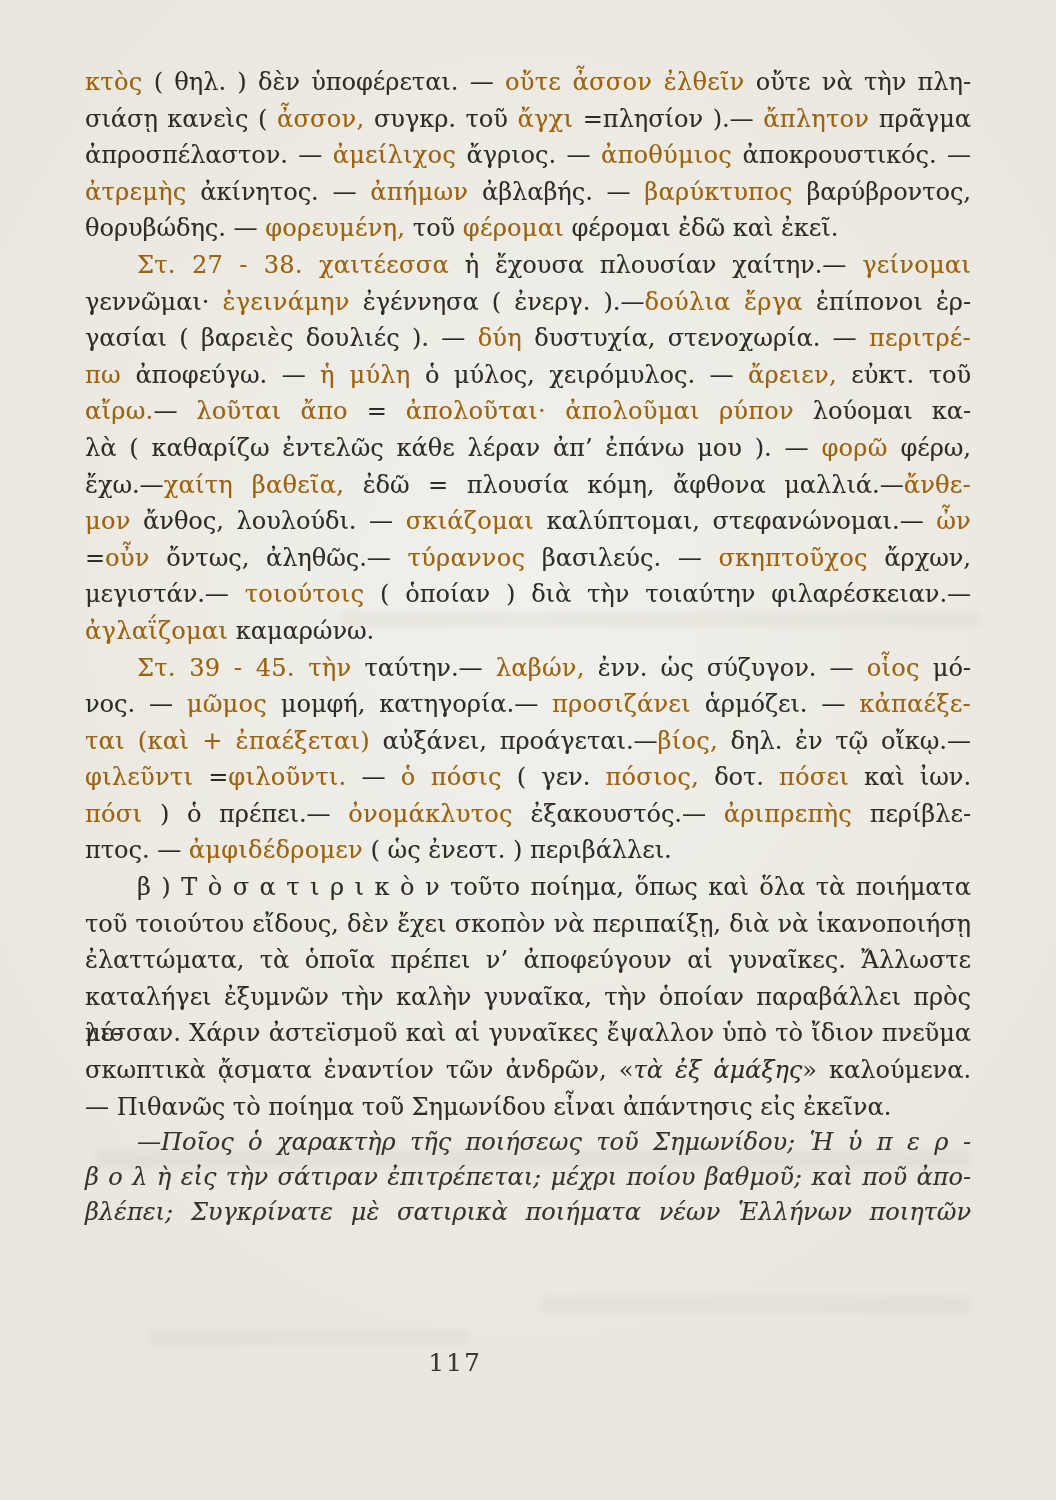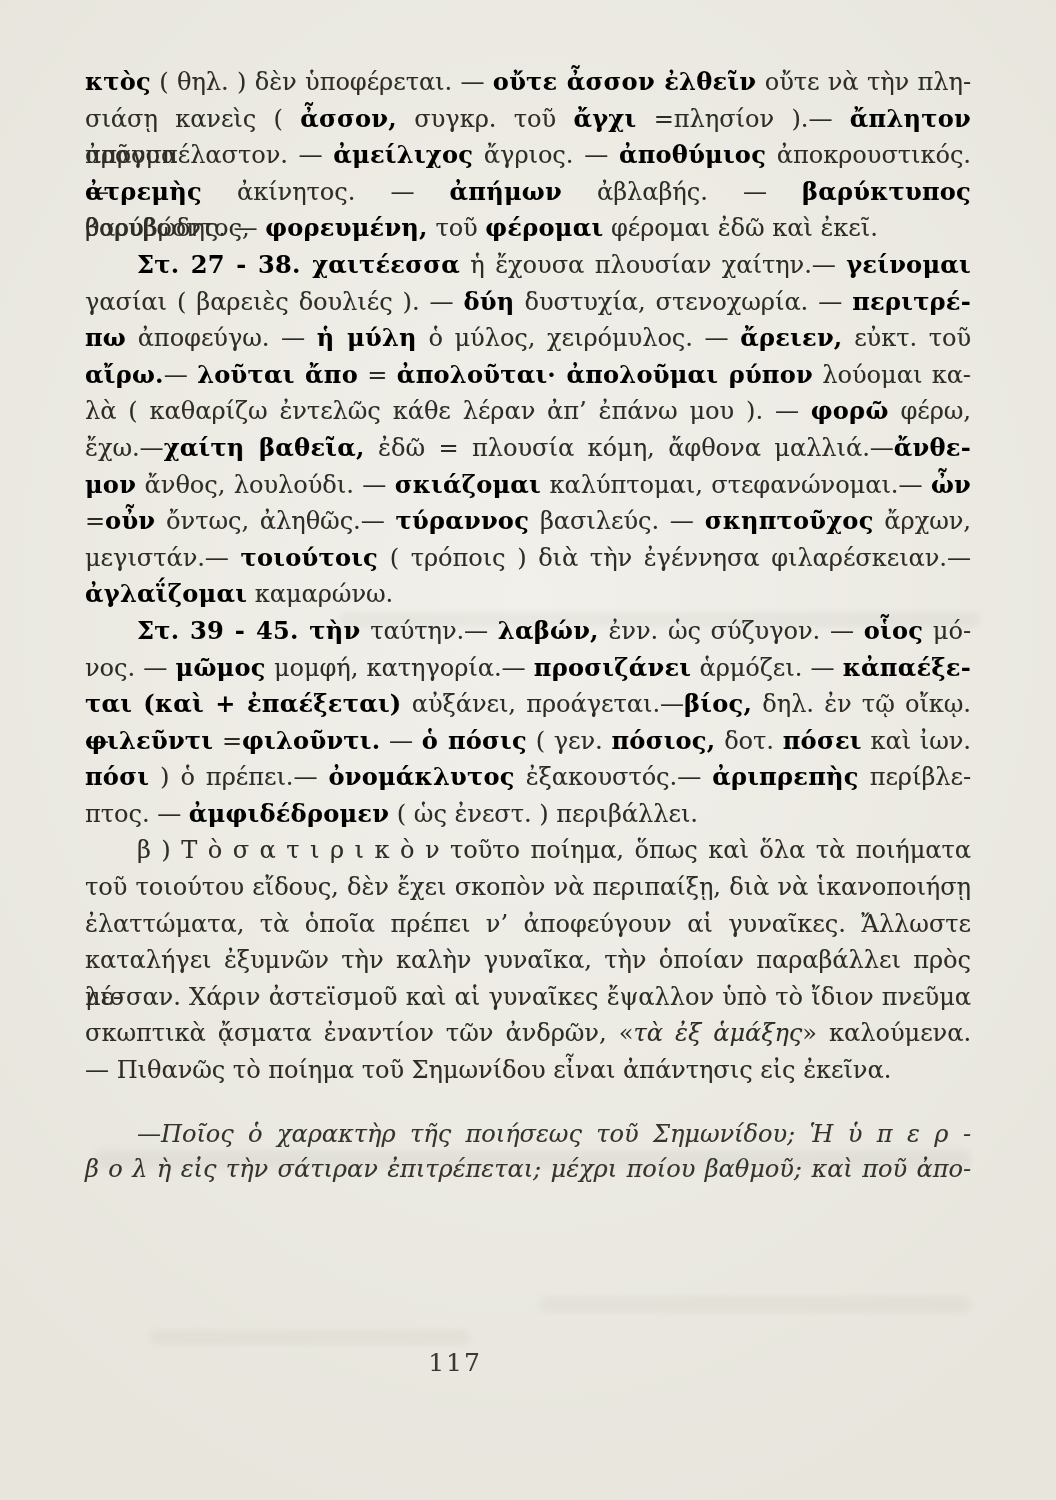--- a/index.html
+++ b/index.html
@@ -12,32 +12,32 @@
       radial-gradient(ellipse 150% 130% at 50% 52%, #e7e5dc 50%, #d0cdc1 100%);
   }
   .page{position:absolute;inset:0;}
   .text-block{
     position:absolute;left:85px;top:64px;width:886px;
     font-size:24px;line-height:36.6px;color:#2e2c27;
     text-shadow:0.3px 0.3px 0 rgba(70,66,56,0.30);
   }
   .para{margin:0;}
   .para.ital{font-style:italic;line-height:35px;color:#35332d;}
-  .para.gap-before{margin-top:28px;}
+  .para.gap-before{}
   .line{
     text-align:justify;
     -moz-text-align-last:justify;
     text-align-last:justify;
     white-space:normal;
     height:36.6px;
   }
   .para.ital .line{height:35px;}
   .line.lastline{text-align-last:left;-moz-text-align-last:left;}
   .line.indent{padding-left:52px;}
-  .bold{font-weight:700;color:#000000;letter-spacing:0.3px;}
+  .bold{font-weight:400;color:#a16207;letter-spacing:0.3px;}
   .seg-ital{font-style:italic;}
   .footer{
     position:absolute;left:0;top:1348px;width:910px;text-align:center;
     font-size:25px;color:#3a382f;letter-spacing:2px;
     font-family:"DejaVu Serif", serif;
     text-shadow:0.3px 0.3px 0 rgba(70,66,56,0.25);
   }
   .ghost{position:absolute;background:#97948a;filter:blur(3px);border-radius:6px;}
 </style>
 </head>
@@ -53,28 +53,29 @@
   <div class="text-block">
       <div class="para">
         <div class="line"><span class="bold">κτὸς</span><span class=""> ( θηλ. ) δὲν ὑποφέρεται. — </span><span class="bold">οὔτε ἆσσον ἐλθεῖν</span><span class=""> οὔτε νὰ τὴν πλη-</span></div>
         <div class="line"><span class="">σιάσῃ κανεὶς ( </span><span class="bold">ἆσσον,</span><span class=""> συγκρ. τοῦ </span><span class="bold">ἄγχι</span><span class=""> =πλησίον ).— </span><span class="bold">ἄπλητον</span><span class=""> πρᾶγμα</span></div>
         <div class="line"><span class="">ἀπροσπέλαστον. — </span><span class="bold">ἀμείλιχος</span><span class=""> ἄγριος. — </span><span class="bold">ἀποθύμιος</span><span class=""> ἀποκρουστικός. —</span></div>
         <div class="line"><span class="bold">ἀτρεμὴς</span><span class=""> ἀκίνητος. — </span><span class="bold">ἀπήμων</span><span class=""> ἀβλαβής. — </span><span class="bold">βαρύκτυπος</span><span class=""> βαρύβροντος,</span></div>
         <div class="line lastline"><span class="">θορυβώδης. — </span><span class="bold">φορευμένη,</span><span class=""> τοῦ </span><span class="bold">φέρομαι</span><span class=""> φέρομαι ἐδῶ καὶ ἐκεῖ.</span></div>
       </div>
       <div class="para">
         <div class="line indent"><span class="bold">Στ. 27 - 38. χαιτέεσσα</span><span class=""> ἡ ἔχουσα πλουσίαν χαίτην.— </span><span class="bold">γείνομαι</span></div>
+        <div class="line"><span class="">γεννῶμαι· </span><span class="bold">ἐγεινάμην</span><span class=""> ἐγέννησα ( ἐνεργ. ).—</span><span class="bold">δούλια ἔργα</span><span class=""> ἐπίπονοι ἐρ-</span></div>
         <div class="line"><span class="">γασίαι ( βαρειὲς δουλιές ). — </span><span class="bold">δύη</span><span class=""> δυστυχία, στενοχωρία. — </span><span class="bold">περιτρέ-</span></div>
         <div class="line"><span class="bold">πω</span><span class=""> ἀποφεύγω. — </span><span class="bold">ἡ μύλη</span><span class=""> ὁ μύλος, χειρόμυλος. — </span><span class="bold">ἄρειεν,</span><span class=""> εὐκτ. τοῦ</span></div>
         <div class="line"><span class="bold">αἴρω.</span><span class="">— </span><span class="bold">λοῦται ἄπο</span><span class=""> = </span><span class="bold">ἀπολοῦται· ἀπολοῦμαι ρύπον</span><span class=""> λούομαι κα-</span></div>
         <div class="line"><span class="">λὰ ( καθαρίζω ἐντελῶς κάθε λέραν ἀπ’ ἐπάνω μου ). — </span><span class="bold">φορῶ</span><span class=""> φέρω,</span></div>
         <div class="line"><span class="">ἔχω.—</span><span class="bold">χαίτη βαθεῖα,</span><span class=""> ἐδῶ = πλουσία κόμη, ἄφθονα μαλλιά.—</span><span class="bold">ἄνθε-</span></div>
         <div class="line"><span class="bold">μον</span><span class=""> ἄνθος, λουλούδι. — </span><span class="bold">σκιάζομαι</span><span class=""> καλύπτομαι, στεφανώνομαι.— </span><span class="bold">ὦν</span></div>
         <div class="line"><span class="">=</span><span class="bold">οὖν</span><span class=""> ὄντως, ἀληθῶς.— </span><span class="bold">τύραννος</span><span class=""> βασιλεύς. — </span><span class="bold">σκηπτοῦχος</span><span class=""> ἄρχων,</span></div>
-        <div class="line"><span class="">μεγιστάν.— </span><span class="bold">τοιούτοις</span><span class=""> ( τρόποις ) διὰ τὴν ἐγέννησα φιλαρέσκειαν.—</span></div>
+        <div class="line"><span class="">μεγιστάν.— </span><span class="bold">τοιούτοις</span><span class=""> ( ὁποίαν ) διὰ τὴν τοιαύτην φιλαρέσκειαν.—</span></div>
         <div class="line lastline"><span class="bold">ἀγλαΐζομαι</span><span class=""> καμαρώνω.</span></div>
       </div>
       <div class="para">
         <div class="line indent"><span class="bold">Στ. 39 - 45. τὴν</span><span class=""> ταύτην.— </span><span class="bold">λαβών,</span><span class=""> ἐνν. ὡς σύζυγον. — </span><span class="bold">οἷος</span><span class=""> μό-</span></div>
         <div class="line"><span class="">νος. — </span><span class="bold">μῶμος</span><span class=""> μομφή, κατηγορία.— </span><span class="bold">προσιζάνει</span><span class=""> ἁρμόζει. — </span><span class="bold">κἀπαέξε-</span></div>
         <div class="line"><span class="bold">ται (καὶ + ἐπαέξεται)</span><span class=""> αὐξάνει, προάγεται.—</span><span class="bold">βίος,</span><span class=""> δηλ. ἐν τῷ οἴκῳ.—</span></div>
         <div class="line"><span class="bold">φιλεῦντι</span><span class=""> =</span><span class="bold">φιλοῦντι.</span><span class=""> — </span><span class="bold">ὁ πόσις</span><span class=""> ( γεν. </span><span class="bold">πόσιος,</span><span class=""> δοτ. </span><span class="bold">πόσει</span><span class=""> καὶ ἰων.</span></div>
         <div class="line"><span class="bold">πόσι</span><span class=""> ) ὁ πρέπει.— </span><span class="bold">ὀνομάκλυτος</span><span class=""> ἐξακουστός.— </span><span class="bold">ἀριπρεπὴς</span><span class=""> περίβλε-</span></div>
         <div class="line lastline"><span class="">πτος. — </span><span class="bold">ἀμφιδέδρομεν</span><span class=""> ( ὡς ἐνεστ. ) περιβάλλει.</span></div>
       </div>
@@ -83,19 +84,20 @@
         <div class="line"><span class="">τοῦ τοιούτου εἴδους, δὲν ἔχει σκοπὸν νὰ περιπαίξῃ, διὰ νὰ ἱκανοποιήσῃ</span></div>
         <div class="line"><span class="">ἐλαττώματα, τὰ ὁποῖα πρέπει ν’ ἀποφεύγουν αἱ γυναῖκες. Ἄλλωστε</span></div>
         <div class="line"><span class="">καταλήγει ἐξυμνῶν τὴν καλὴν γυναῖκα, τὴν ὁποίαν παραβάλλει πρὸς μέ-</span></div>
         <div class="line"><span class="">λισσαν. Χάριν ἀστεϊσμοῦ καὶ αἱ γυναῖκες ἔψαλλον ὑπὸ τὸ ἴδιον πνεῦμα</span></div>
         <div class="line"><span class="">σκωπτικὰ ᾄσματα ἐναντίον τῶν ἀνδρῶν, «</span><span class="seg-ital">τὰ ἐξ ἁμάξης</span><span class="">» καλούμενα.</span></div>
         <div class="line lastline"><span class="">— Πιθανῶς τὸ ποίημα τοῦ Σημωνίδου εἶναι ἀπάντησις εἰς ἐκεῖνα.</span></div>
       </div>
       <div class="para ital gap-before">
         <div class="line indent"><span class="">—Ποῖος ὁ χαρακτὴρ τῆς ποιήσεως τοῦ Σημωνίδου; Ἡ ὑ π ε ρ -</span></div>
         <div class="line"><span class="">β ο λ ὴ  εἰς τὴν σάτιραν ἐπιτρέπεται; μέχρι ποίου βαθμοῦ; καὶ ποῦ ἀπο-</span></div>
+        <div class="line"><span class="">βλέπει; Συγκρίνατε μὲ σατιρικὰ ποιήματα νέων Ἑλλήνων ποιητῶν</span></div>
       </div>
     </div>
 
   <div class="footer">
     <span>117</span>
   </div>
 </div>
 
 </body></html>

